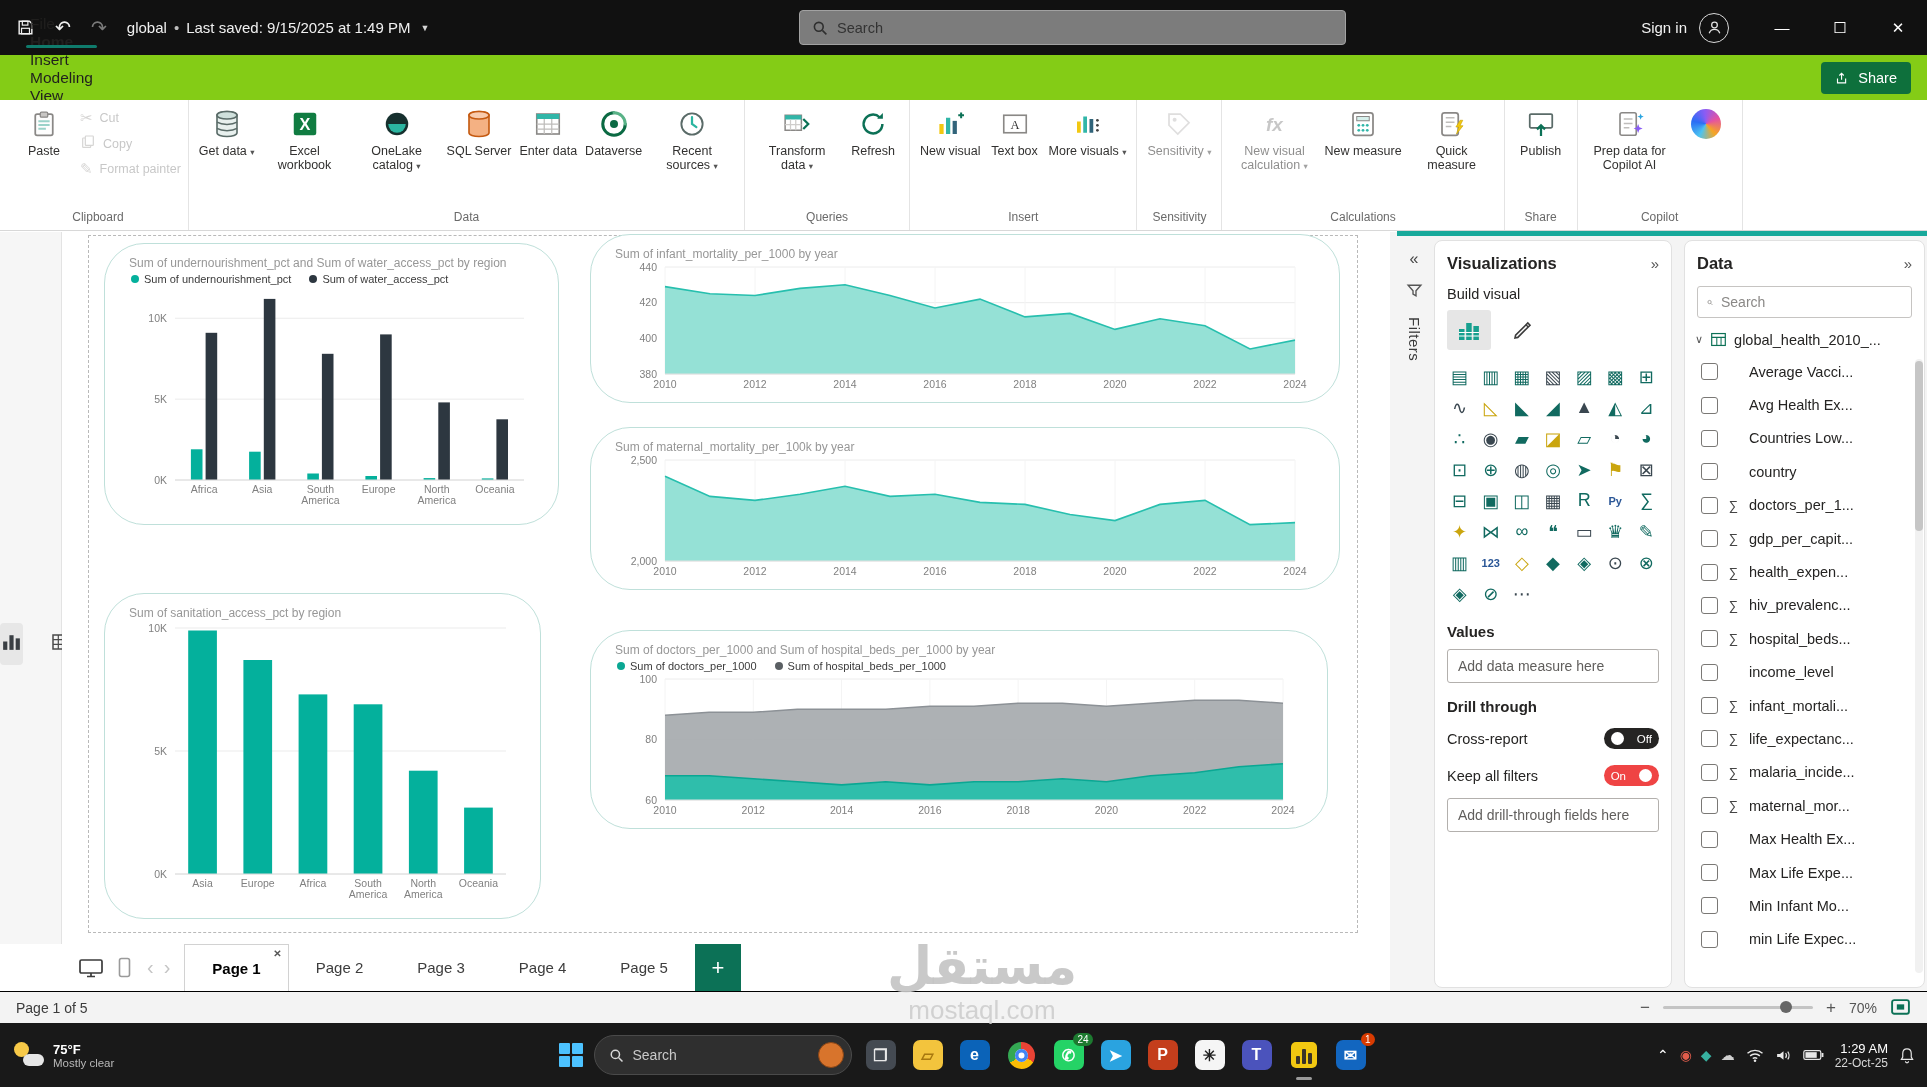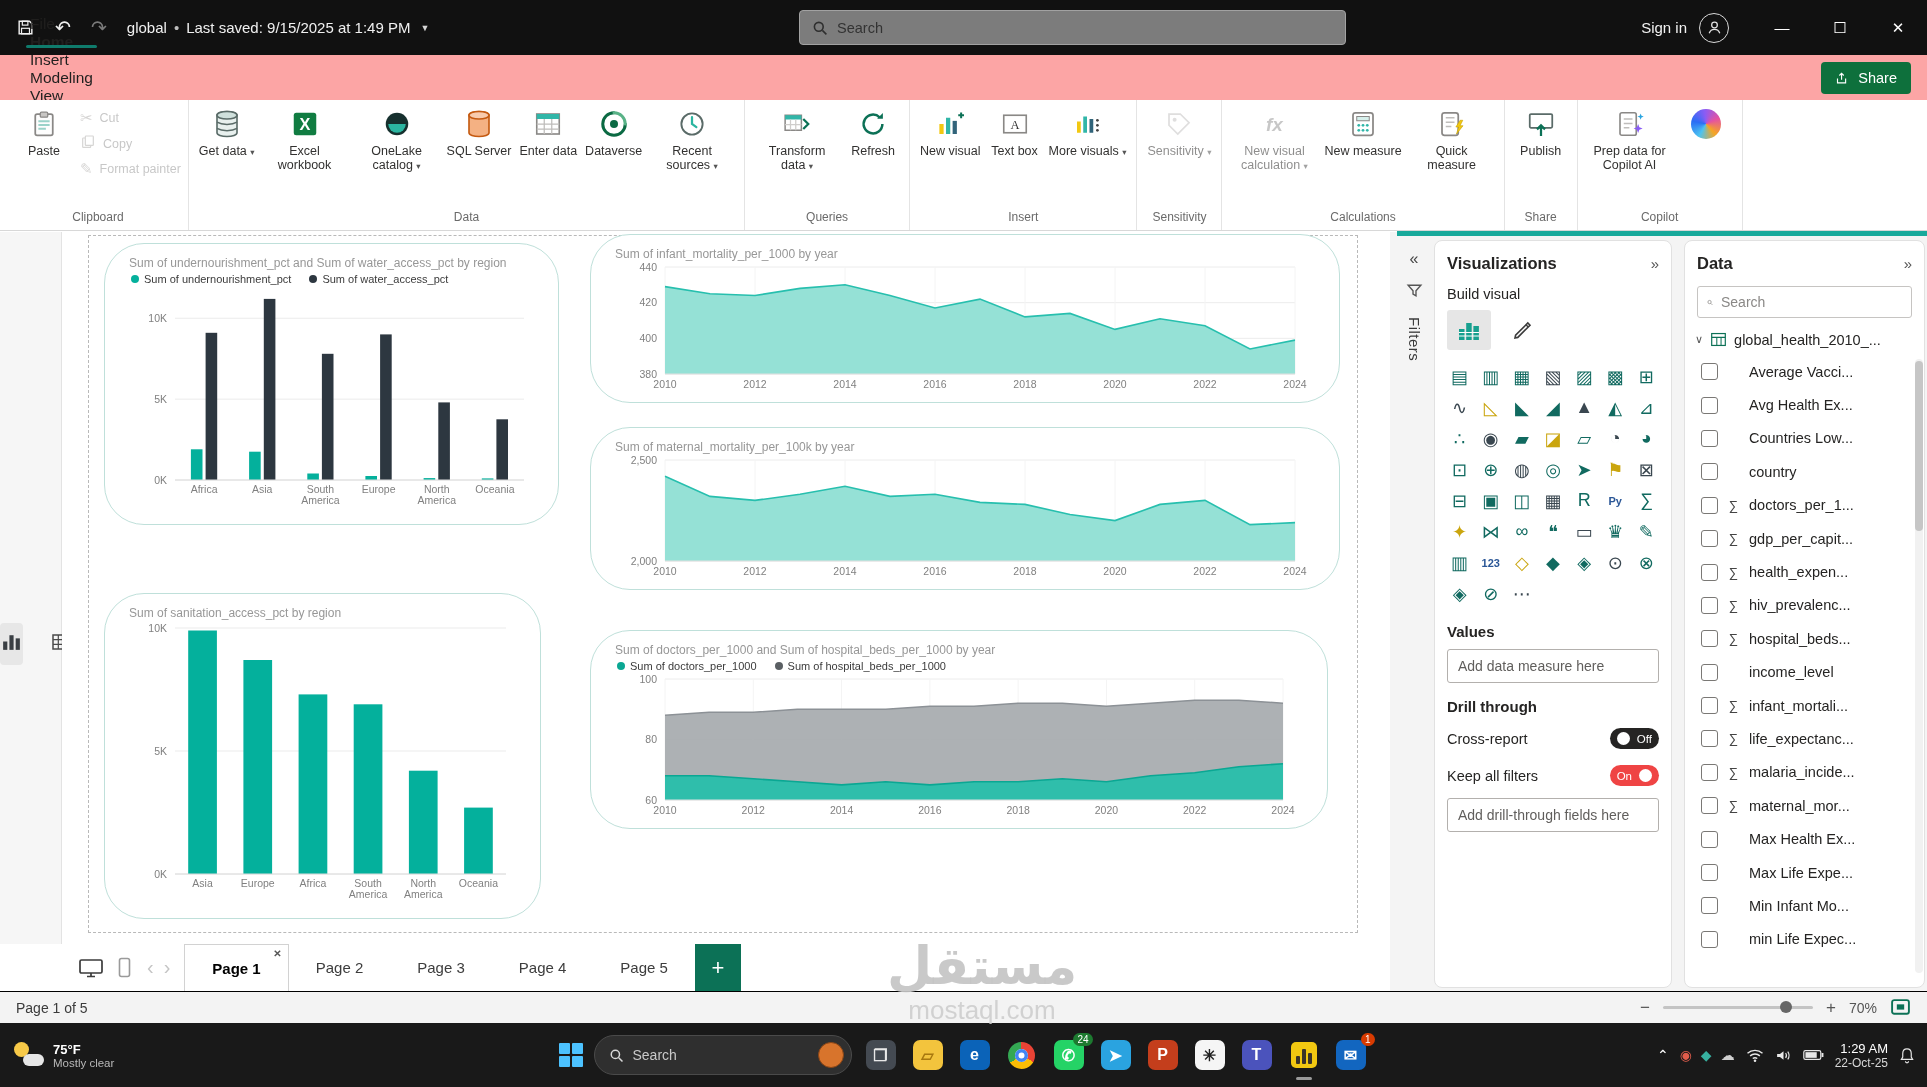--- a/index.html
+++ b/index.html
@@ -17,21 +17,21 @@
   .tb-doc .caret{font-size:9px;color:#d5d5d5;margin-left:3px}
   .tb-search{position:absolute;left:799px;top:10px;width:547px;height:35px;background:#7c7c7c;border:1px solid #a2a2a2;border-radius:4px;display:flex;align-items:center;padding:0 12px;gap:9px}
   .tb-search input{flex:1;background:transparent;border:none;outline:none;font-size:14.5px;color:#222;font-family:inherit}
   .tb-search input::placeholder{color:#333}
   .tb-right{margin-left:auto;display:flex;align-items:center;height:100%}
   .signin{font-size:15px;color:#f2f2f2;margin-right:12px;cursor:pointer}
   .avatar{width:30px;height:30px;border-radius:50%;border:1.6px solid #d9d9d9;display:flex;align-items:center;justify-content:center;margin-right:24px;cursor:pointer}
   .winbtn{width:58px;height:55px;display:flex;align-items:center;justify-content:center;font-size:15px;color:#fff;cursor:pointer}
 
   
-  .menubar{position:absolute;left:0;top:55px;width:100%;height:45px;background:#fca5a5;display:flex;align-items:center;padding-left:30px}
+  .menubar{position:absolute;left:0;top:55px;width:100%;height:45px;background:#84cc16;display:flex;align-items:center;padding-left:30px}
   .mitem{margin-right:46px;font-size:15.5px;color:#201f1e;height:100%;display:flex;align-items:center;position:relative;cursor:pointer}
   .mitem.active{font-weight:bold}
   .mitem.active::after{content:"";position:absolute;left:-4px;right:-4px;bottom:3px;height:3px;background:#0f7b6c;border-radius:2px}
   .sharebtn{position:absolute;right:16px;top:7px;height:32px;background:#0e703c;color:#fff;border-radius:4px;display:flex;align-items:center;gap:8px;padding:0 14px;font-size:14.5px;cursor:pointer}
 
   
   .ribbon{position:absolute;left:0;top:100px;width:100%;height:131px;background:#fff;border-bottom:1px solid #d8d8d8;display:flex;align-items:stretch;padding-left:8px;overflow:hidden}
   .rgroup{display:flex;flex-direction:column;border-right:1px solid #e4e4e4;padding:5px 7px 0}
   .rbtns{display:flex;align-items:flex-start;gap:2px;flex:1}
   .rbtn{display:flex;flex-direction:column;align-items:center;min-width:58px;max-width:90px;padding:2px 3px 0;cursor:pointer}
@@ -85,21 +85,21 @@
   .bv{width:44px;height:40px;display:flex;align-items:center;justify-content:center;cursor:pointer;border-radius:3px}
   .bv.sel{background:#e6e6e6}
   .vgrid{display:grid;grid-template-columns:repeat(7,1fr);gap:2px;padding:6px 10px 2px}
   .vic{height:29px;display:flex;align-items:center;justify-content:center;font-size:18px;color:#116a60;cursor:pointer}
   .vic:nth-child(4n){color:#3a4750}
   .vic:nth-child(9n){color:#caa50e}
   .vic.vtxt{font-size:11px;font-weight:bold;color:#2b5797}
   .psec{font-weight:bold;font-size:15px;color:#252423;padding:13px 12px 5px}
   .addbox{margin:4px 12px 2px;border:1px solid #b3b0ad;border-radius:3px;height:34px;display:flex;align-items:center;padding:0 10px;font-size:14px;color:#605e5c;background:#fff;cursor:pointer}
   .vrow{display:flex;align-items:center;justify-content:space-between;padding:8px 12px;font-size:14.5px;color:#252423}
-  .tgl{display:flex;align-items:center;gap:7px;border-radius:11px;height:21px;padding:0 7px;font-size:11.5px;cursor:pointer}
+  .tgl{display:flex;align-items:center;gap:13px;border-radius:11px;height:21px;padding:0 7px;font-size:11.5px;cursor:pointer}
   .tgl .knob{width:13px;height:13px;border-radius:50%;background:#fff}
   .tgl.off{background:#252423;color:#fff}
   .tgl.on{background:#ef4444;color:#fff}
   .psearch{margin:8px 12px 4px;display:flex;align-items:center;gap:8px;border:1px solid #c6c4c2;border-radius:3px;height:32px;padding:0 9px;background:#fff}
   .psearch input{flex:1;border:none;outline:none;font-size:14px;color:#333;font-family:inherit;background:transparent}
   .psearch input::placeholder{color:#8a8886}
   .treerow{display:flex;align-items:center;gap:7px;padding:9px 8px 7px 10px;font-size:14.5px;color:#252423;cursor:pointer}
   .frow{display:flex;align-items:center;gap:8px;height:33.4px;padding:0 6px 0 16px;cursor:pointer}
   .fcheck{width:17px;height:17px;border:1.5px solid #7a7875;border-radius:3px;background:#fff;flex:0 0 auto}
   .fsig{width:15px;font-size:13px;color:#444;text-align:center;flex:0 0 auto}

